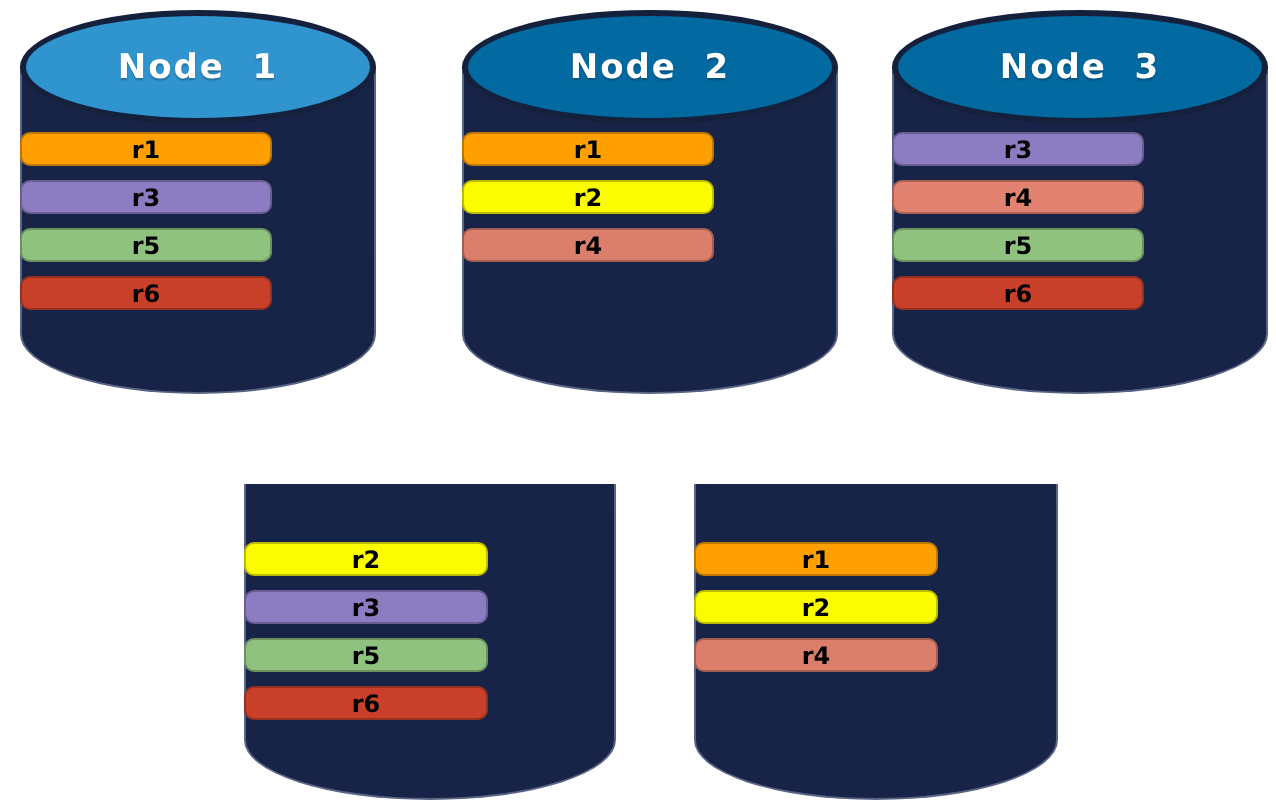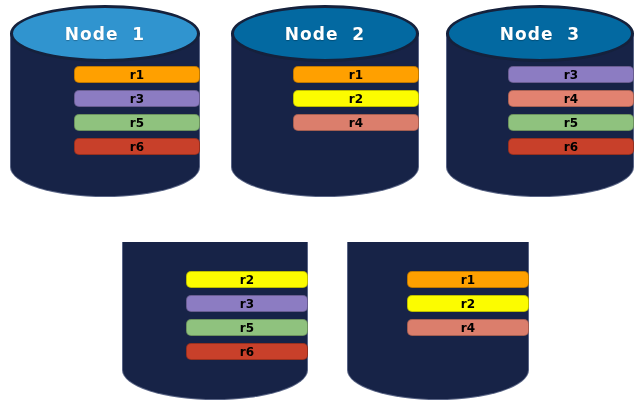--- a/index.html
+++ b/index.html
@@ -9,21 +9,21 @@
     font-family: "DejaVu Sans", "Liberation Sans", sans-serif;
   }
   #canvas {
     position: relative;
     width: 638px;
     height: 402px;
     background: #ffffff;
     overflow: hidden;
   }
   .cylinder { position: absolute; }
-  .n1 { left: 10px;  top: 5px;   width: 190px; height: 192px; }
+  .n1 { left: 10px;  top: 5px;   width: 162px; height: 192px; padding-left: 16px; }
   .n2 { left: 231px; top: 5px;   width: 188px; height: 192px; }
   .n3 { left: 446px; top: 5px;   width: 188px; height: 192px; }
   .n4 { left: 122px; top: 214px; width: 186px; height: 186px; }
   .n5 { left: 347px; top: 214px; width: 182px; height: 186px; }
 
   .cyl-body {
     position: absolute;
     left: 0; right: 0;
     top: 28px; bottom: 0;
     border-radius: 0 0 50% 50% / 0 0 30px 30px;
@@ -49,21 +49,21 @@
     letter-spacing: 1px;
     white-space: pre;
     text-shadow: 0 1px 1px rgba(0,0,0,0.25);
   }
   .bars {
     position: absolute;
     left: 0; right: 0;
     top: 61px;
     display: flex;
     flex-direction: column;
-    align-items: flex-end;
+    align-items: flex-start;
     gap: 7px;
   }
   .row2 .bars { top: 57px; }
   .bar {
     width: 126px;
     height: 17px;
     border-radius: 5px;
     border: 1px solid rgba(0,0,0,0.25);
     box-sizing: border-box;
     display: flex;

